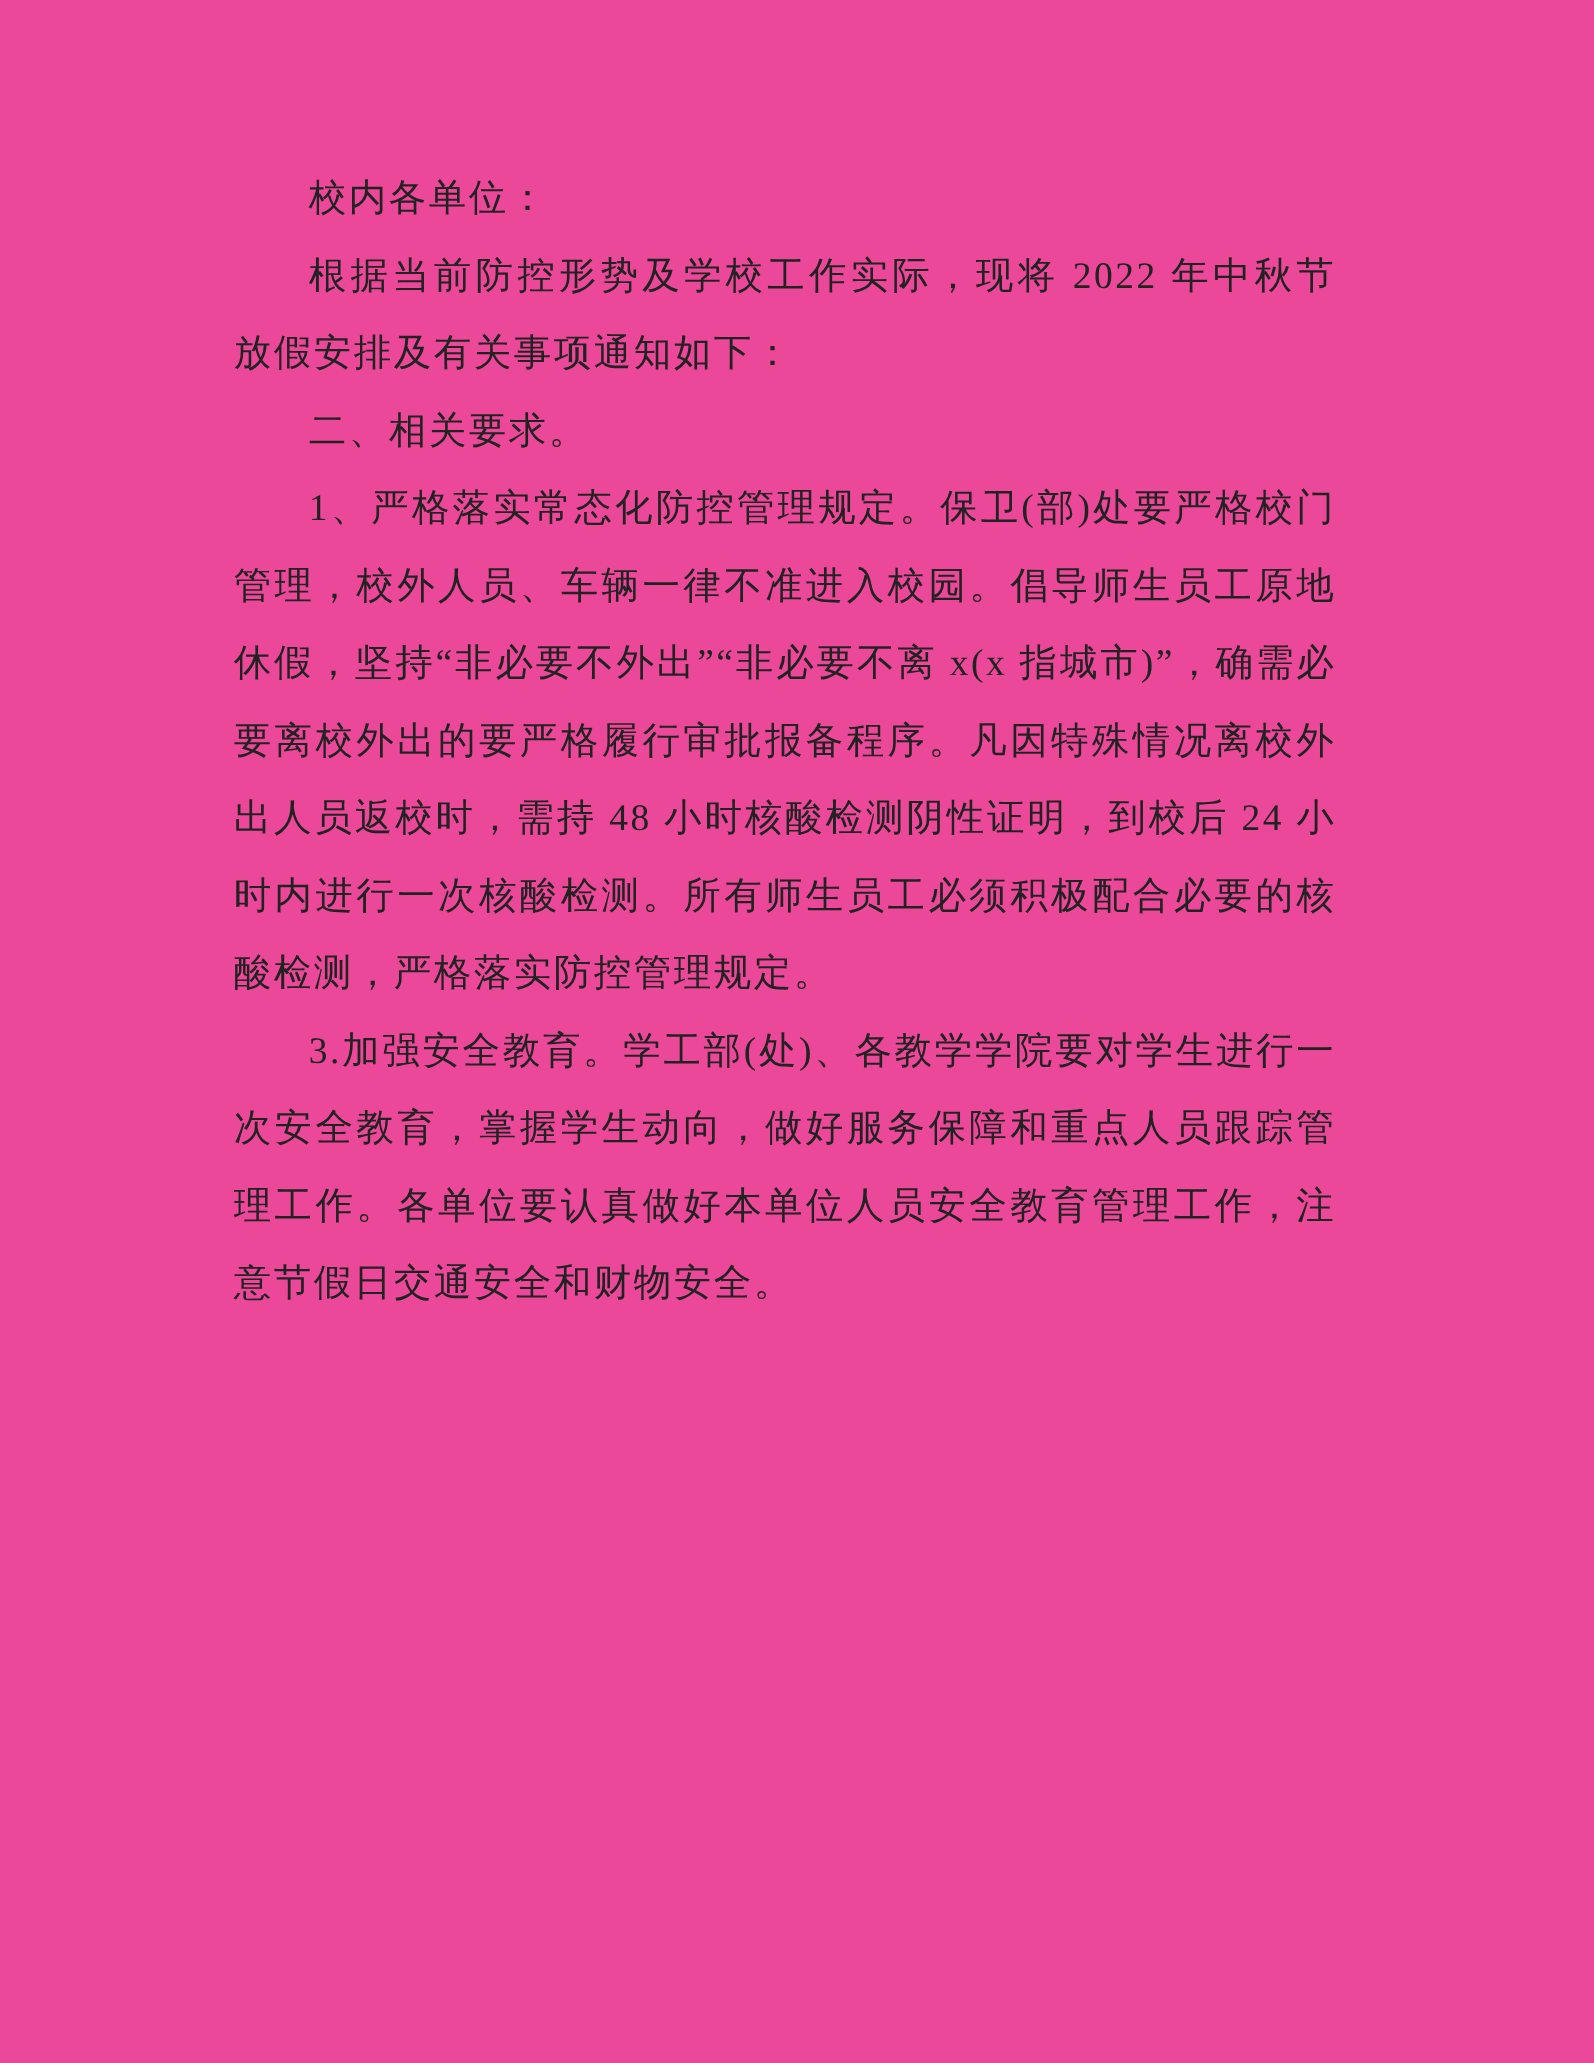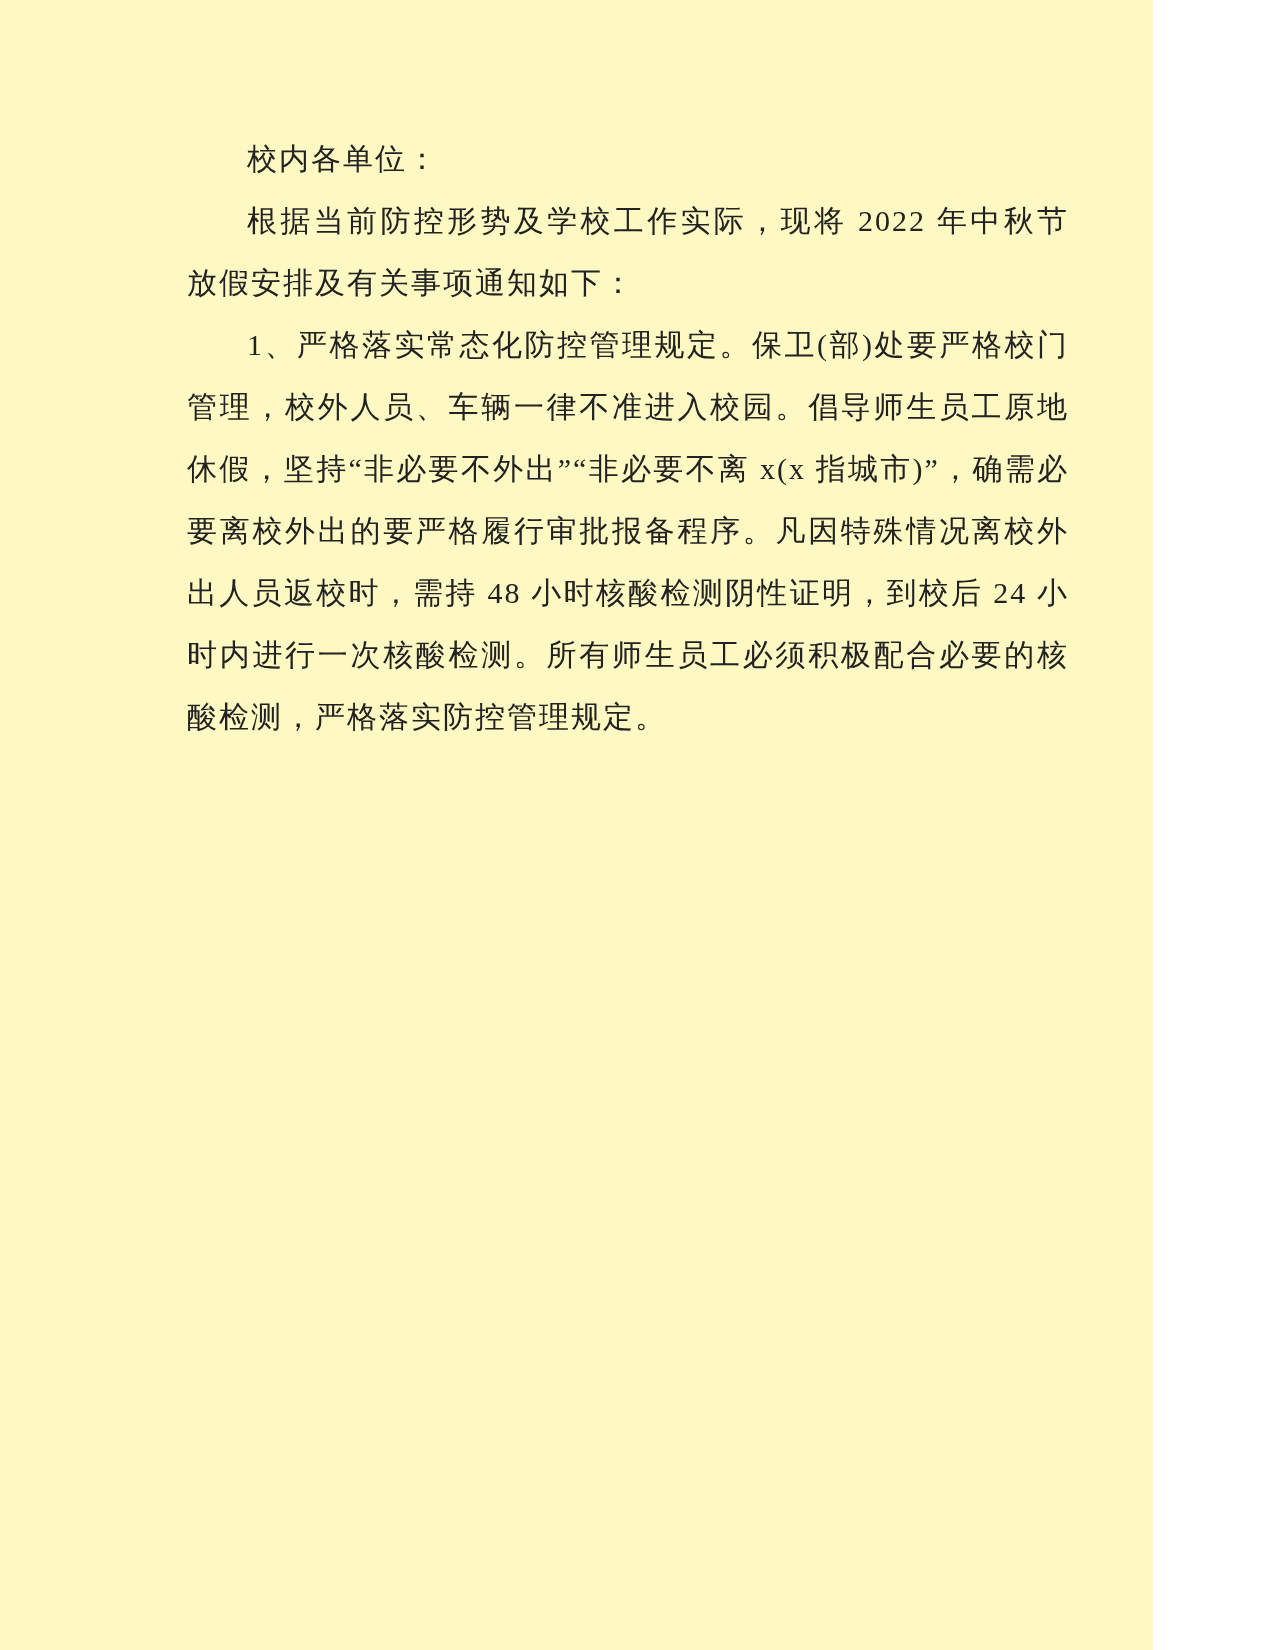--- a/index.html
+++ b/index.html
@@ -5,23 +5,23 @@
     html, body {
       margin: 0;
       padding: 0;
       background: #ffffff;
       width: 1275px;
       height: 1650px;
       overflow: hidden;
     }
     .page {
       position: relative;
-      width: 1153px;
+      width: 1275px;
       height: 1650px;
-      background: #fef9c3;
+      background: #ec4899;
       box-sizing: border-box;
     }
     .doc-body {
       position: absolute;
       left: 187px;
       top: 128px;
       width: 882px;
       font-family: "Liberation Serif", "DejaVu Serif", serif;
       font-size: 30px;
       line-height: 62px;
@@ -37,15 +37,17 @@
       word-break: break-all;
     }
   </style>
 </head>
 <body>
 
 <div class="page">
   <div class="doc-body">
       <p>校内各单位：</p>
       <p>根据当前防控形势及学校工作实际，现将 2022 年中秋节放假安排及有关事项通知如下：</p>
+      <p>二、相关要求。</p>
       <p>1、严格落实常态化防控管理规定。保卫(部)处要严格校门管理，校外人员、车辆一律不准进入校园。倡导师生员工原地休假，坚持“非必要不外出”“非必要不离 x(x 指城市)”，确需必要离校外出的要严格履行审批报备程序。凡因特殊情况离校外出人员返校时，需持 48 小时核酸检测阴性证明，到校后 24 小时内进行一次核酸检测。所有师生员工必须积极配合必要的核酸检测，严格落实防控管理规定。</p>
+      <p>3.加强安全教育。学工部(处)、各教学学院要对学生进行一次安全教育，掌握学生动向，做好服务保障和重点人员跟踪管理工作。各单位要认真做好本单位人员安全教育管理工作，注意节假日交通安全和财物安全。</p>
     </div>
 </div>
 
 </body></html>

